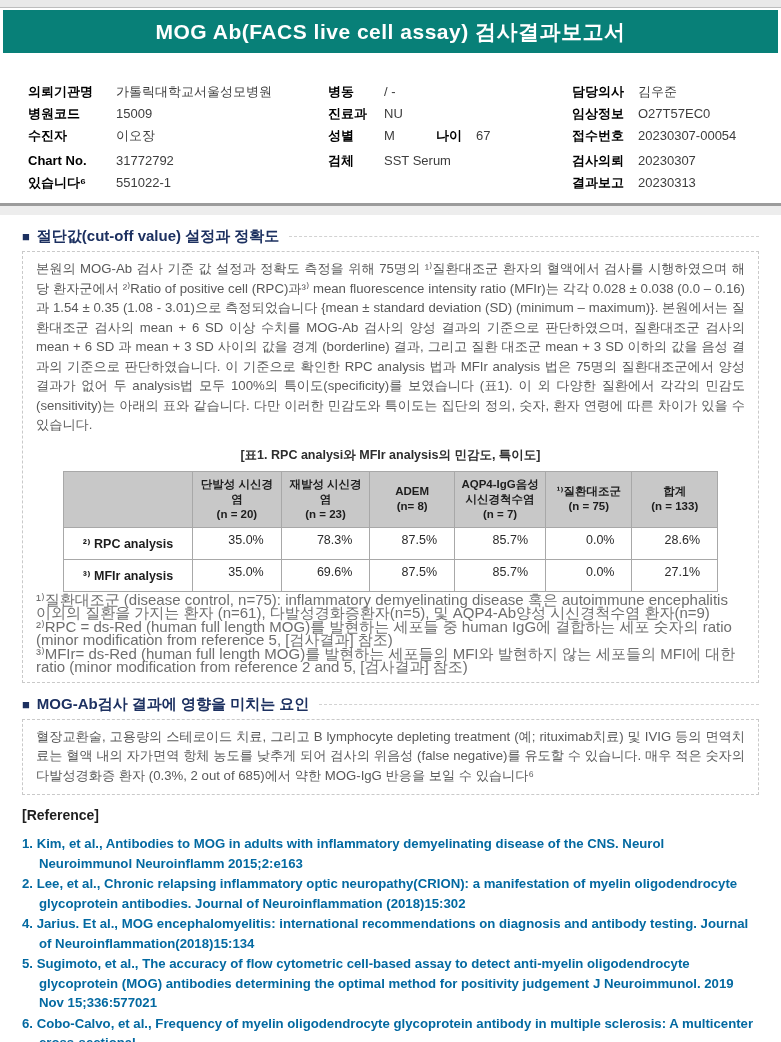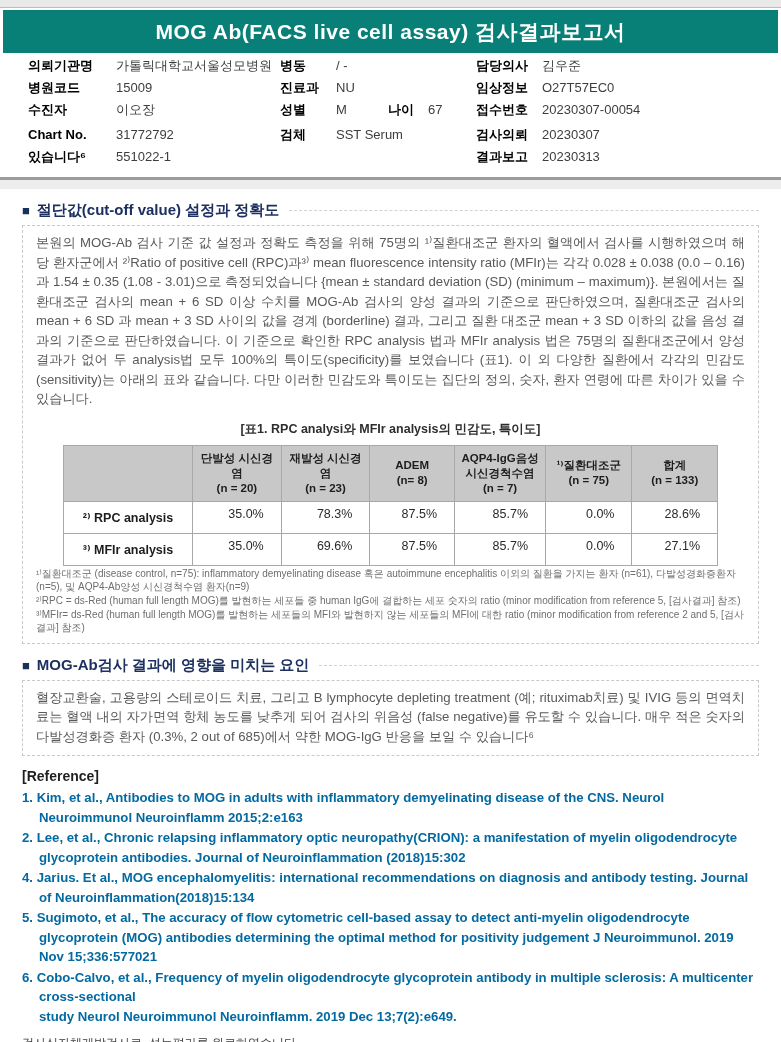--- a/index.html
+++ b/index.html
@@ -10,21 +10,21 @@
   .page { width:781px; height:1042px; position:relative; }
 
   
   .top-strip { height:7px; background:#e9e9e9; border-bottom:1px solid #bdbdbd; }
   .title-band {
     margin:2px 3px 0 3px; background:#088078; color:#ffffff; text-align:center;
     font-weight:bold; font-size:21px; letter-spacing:0.5px; padding:8px 0 7px 0;
   }
 
   
-  .patient { display:flex; padding:2px 8px 4px 28px; font-size:13px; }
+  .patient { display:flex; padding:28px 8px 4px 28px; font-size:13px;gap:48px; }
   .pcol1 { width:252px; } .pcol2 { width:196px; } .pcol3 { flex:1; }
   .prow { display:flex; line-height:22px; }
   .prow.mt { margin-top:3px; }
   .plbl { font-weight:bold; color:#000; }
   .pcol1 .plbl { width:88px; } .pcol2 .plbl { width:56px; } .pcol3 .plbl { width:66px; }
   .pval { color:#3d3d3d; }
   .agepair { display:flex; }
   .agepair .pval.sex { width:52px; }
   .agepair .plbl.age { width:40px; }
 
@@ -43,25 +43,25 @@
   table.sens { border-collapse:collapse; margin:0 auto; width:655px; }
   table.sens th, table.sens td { border:1px solid #a8a8a8; }
   table.sens thead th {
     background:#c8c8c8; color:#1d1d1d; font-weight:bold; font-size:11.5px;
     line-height:15px; padding:5px 3px; text-align:center; white-space:pre-line; vertical-align:middle;
   }
   table.sens tbody th { font-weight:bold; font-size:12.5px; color:#1d1d1d; padding:8px 4px; text-align:center; background:#fff; }
   table.sens tbody td { font-size:12.5px; color:#2a2a2a; text-align:right; padding:2px 17px 8px 4px; background:#fff; }
   .c0 { width:148px; } .c1 { width:97px; } .c2 { width:97px; } .c3 { width:92px; } .c4 { width:100px; } .c5 { width:96px; } .c6 { width:93px; }
 
-  .footnotes { color:#6e6e6e; font-size:10px; line-height:13px; }
+  .footnotes { color:#6e6e6e; font-size:15px; line-height:13px; }
   .footnote { margin-top:1px; }
 
   .references { padding:0 22px; margin-top:12px; }
-  .ref-title { font-weight:bold; color:#1f1f1f; font-size:14px; margin:8px 0 4px 0; }
+  .ref-title { font-weight:bold; color:#1f1f1f; font-size:14px; margin:8px 0 11px 0; }
   .ref-item {
     color:#0369a1; font-size:13.2px; line-height:19.5px; margin:1px 0;
     padding-left:17px; text-indent:-17px; white-space:pre-line;font-weight:bold;
   }
   .closing-note { color:#3a3a3a; font-size:12px; margin-top:9px; }
 </style>
 </head>
 <body>
 
 <div class="page">

